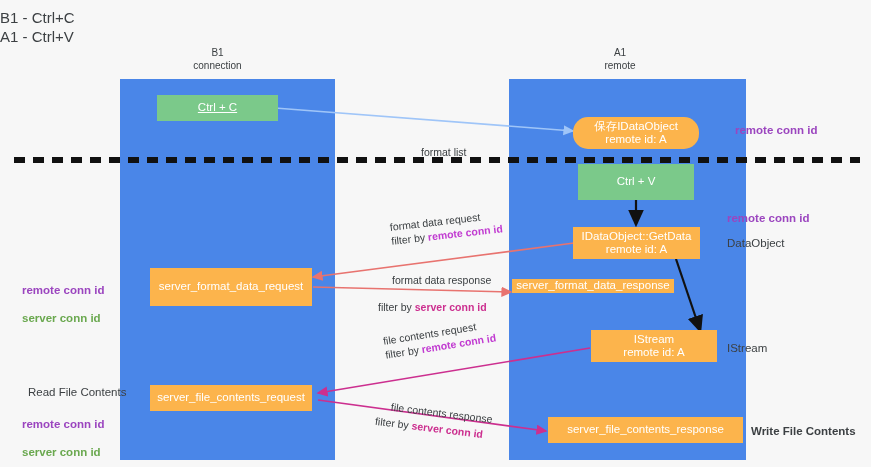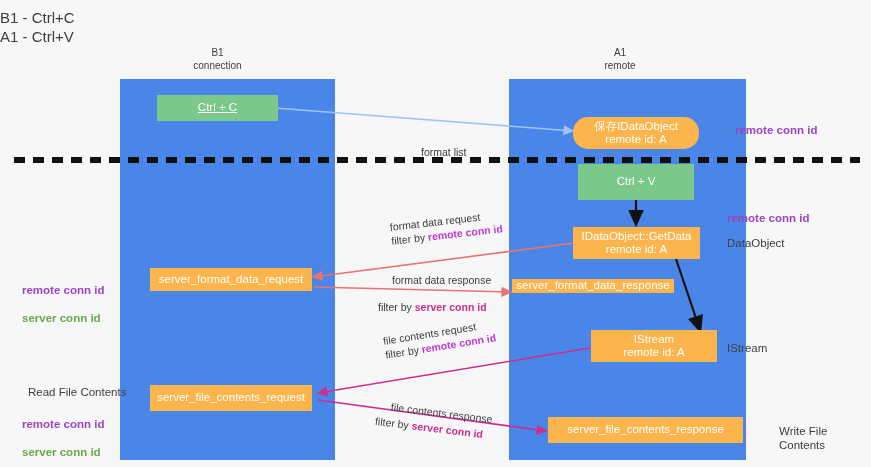--- a/index.html
+++ b/index.html
@@ -113,21 +113,21 @@
   <div class="box green" style="left:157px;top:95px;width:121px;height:26px;text-decoration:underline;">Ctrl + C</div>
 
   <div class="box orange" style="left:573px;top:117px;width:126px;height:32px;border-radius:15px;">保存IDataObject
 remote id: A</div>
 
   <div class="box green" style="left:578px;top:164px;width:116px;height:36px;">Ctrl + V</div>
 
   <div class="box orange" style="left:573px;top:227px;width:127px;height:32px;">IDataObject::GetData
 remote id: A</div>
 
-  <div class="box orange" style="left:150px;top:268px;width:162px;height:23px;">server_format_data_request</div>
+  <div class="box orange" style="left:150px;top:268px;width:162px;height:38px;">server_format_data_request</div>
 
   <div class="box orange" style="left:512px;top:279px;width:162px;height:14px;">server_format_data_response</div>
 
   <div class="box orange" style="left:591px;top:330px;width:126px;height:32px;">IStream
 remote id: A</div>
 
   <div class="box orange" style="left:150px;top:385px;width:162px;height:26px;">server_file_contents_request</div>
 
   <div class="box orange" style="left:548px;top:417px;width:195px;height:26px;">server_file_contents_response</div>
 
@@ -150,21 +150,21 @@
 
   <div class="abs" style="left:378px;top:398px;transform:rotate(7deg);transform-origin:0 0;">
     <div class="elabel" style="position:relative;left:14px;top:0;">file contents response</div>
     <div class="elabel" style="position:relative;left:0;top:2px;"><span>filter by </span><span class="k magenta">server conn id</span></div>
   </div>
 
   <div class="side purple" style="left:735px;top:123px;">remote conn id</div>
   <div class="side purple" style="left:727px;top:211px;">remote conn id</div>
   <div class="side dark" style="left:727px;top:236px;">DataObject</div>
   <div class="side dark" style="left:727px;top:341px;">IStream</div>
-  <div class="side dark" style="left:779px;top:424px;">Write File Contents</div>
+  <div class="side dark" style="left:751px;top:424px;font-weight:bold;">Write File Contents</div>
 
   <div class="side two-line" style="left:22px;top:269px;">
     <span class="c-purple">remote conn id</span>
     <span class="c-green">server conn id</span>
   </div>
 
   <div class="side dark" style="left:28px;top:385px;">Read File Contents</div>
 
   <div class="side two-line" style="left:22px;top:403px;">
     <span class="c-purple">remote conn id</span>

